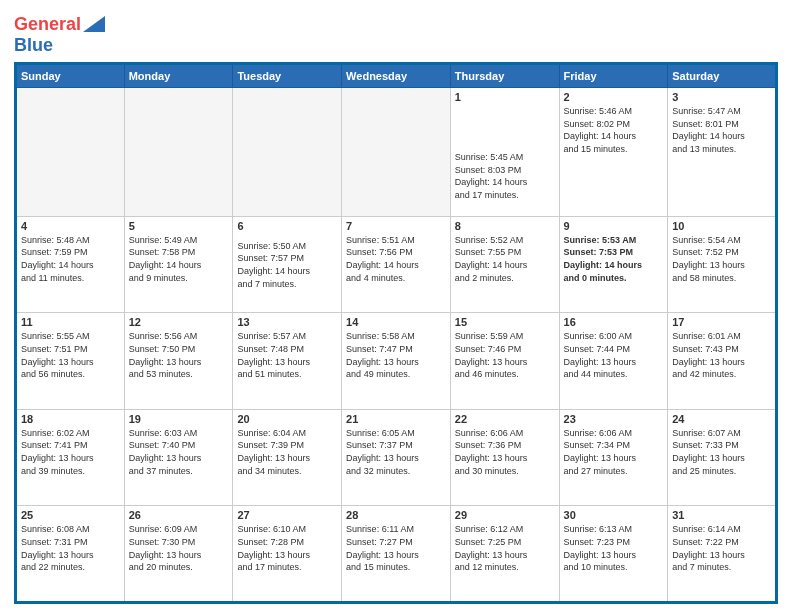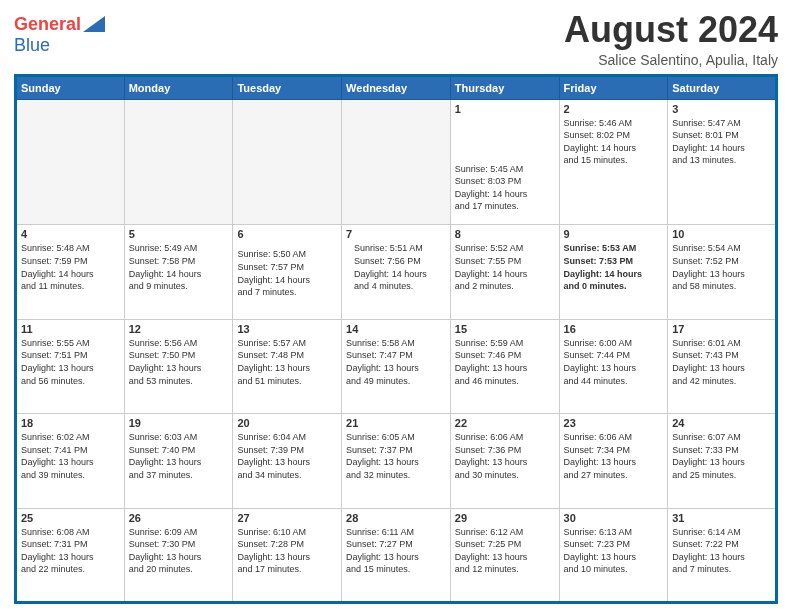--- a/index.html
+++ b/index.html
@@ -91,26 +91,22 @@
 <div class="page">
   <div class="header">
     <div class="logo">
       <div>
         <div style="display:flex;align-items:center;">
           <span style="font-size:18px;font-weight:bold;color:#ef4444;">General</span>
           <svg width="22" height="16" viewBox="0 0 22 16" style="margin-left:2px;margin-top:-2px;">
             <polygon points="0,16 22,0 22,16" fill="#2a6db5"></polygon>
           </svg>
         </div>
-        <span style="font-size:18px;font-weight:normal;color:#2a6db5;">Blue</span>
+        <span style="font-size:18px;font-weight:bold;color:#2a6db5;">Blue</span>
       </div>
-    </div>
-    <div class="title-block">
-      <div class="month-title">August 2024</div>
-      <div class="location-title">Salice Salentino, Apulia, Italy</div>
     </div>
   </div>
 
   <table class="calendar">
     <thead>
       <tr>
         <th>Sunday</th>
         <th>Monday</th>
         <th>Tuesday</th>
         <th>Wednesday</th>
@@ -164,21 +160,21 @@
           </td>
           <td>
             <span class="day-number">6</span>
             <div class="day-info" style="white-space: pre-line; margin-top: 8px;">Sunrise: 5:50 AM
 Sunset: 7:57 PM
 Daylight: 14 hours
 and 7 minutes.</div>
           </td>
           <td>
             <span class="day-number">7</span>
-            <div class="day-info" style="white-space: pre-line; margin-left: 8px;">Sunrise: 5:51 AM
+            <div class="day-info" style="white-space: pre-line;">Sunrise: 5:51 AM
 Sunset: 7:56 PM
 Daylight: 14 hours
 and 4 minutes.</div>
           </td>
           <td>
             <span class="day-number">8</span>
             <div class="day-info" style="white-space: pre-line;">Sunrise: 5:52 AM
 Sunset: 7:55 PM
 Daylight: 14 hours
 and 2 minutes.</div>

